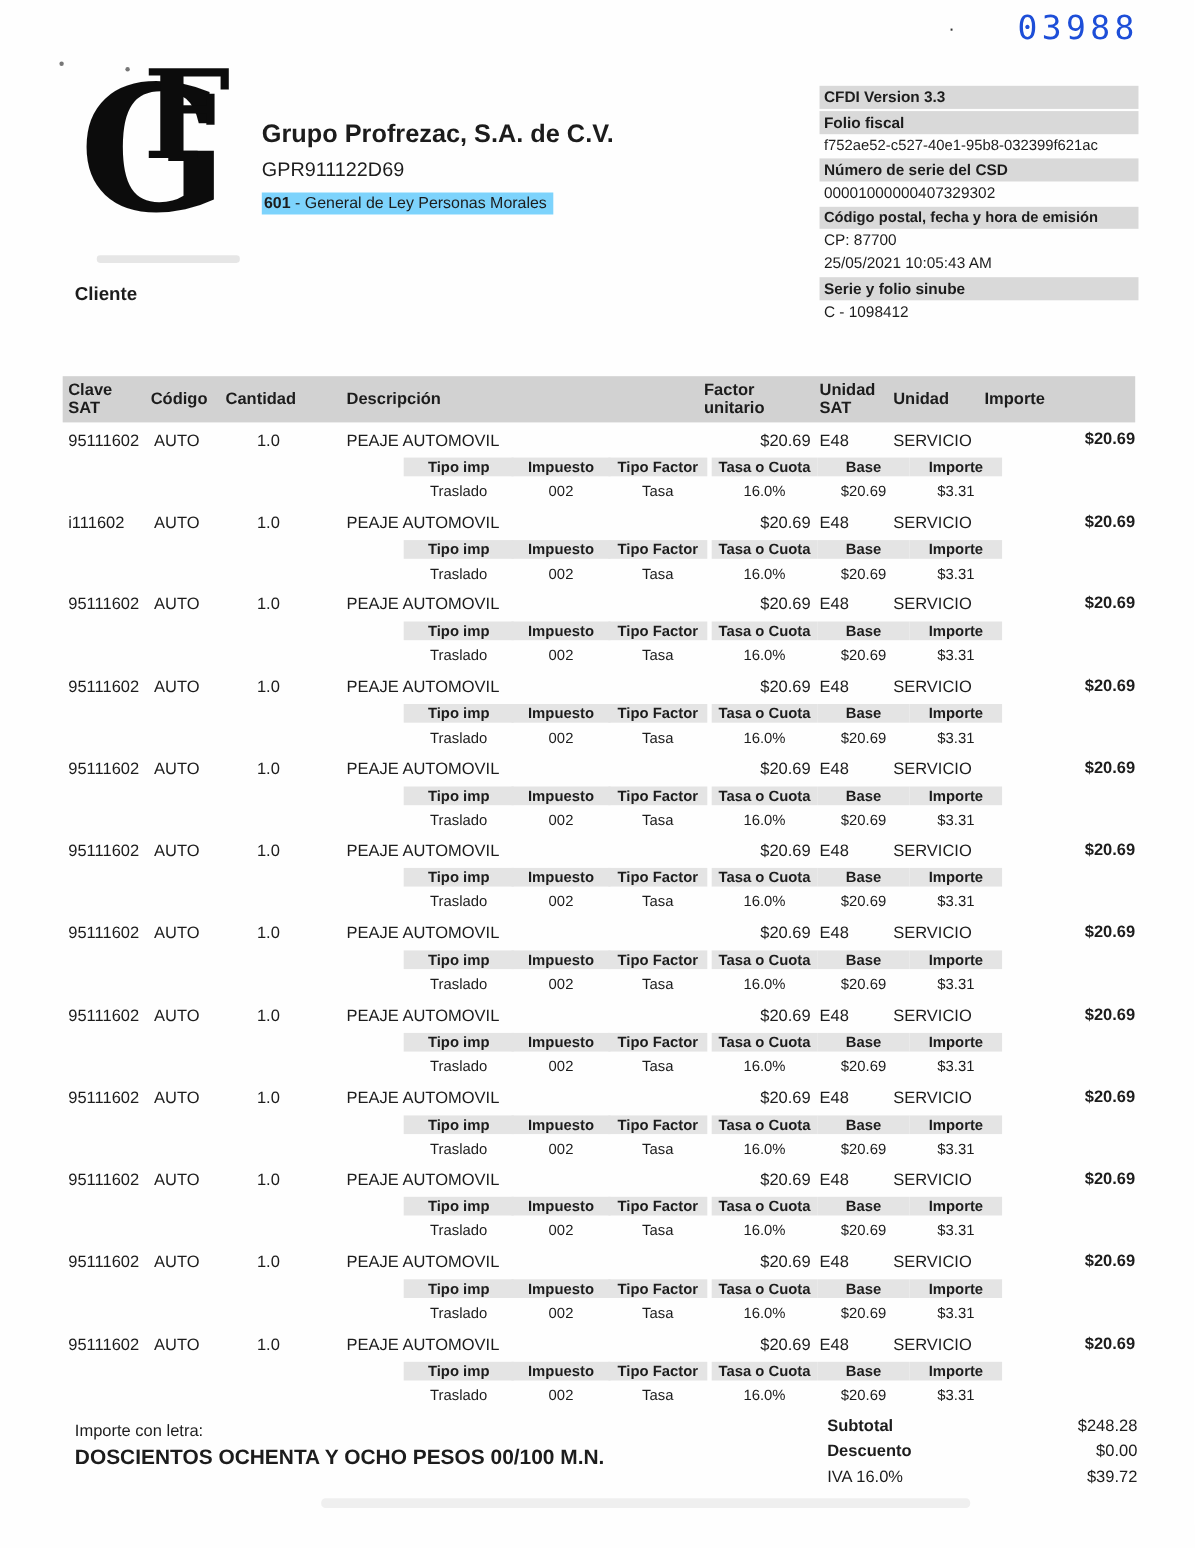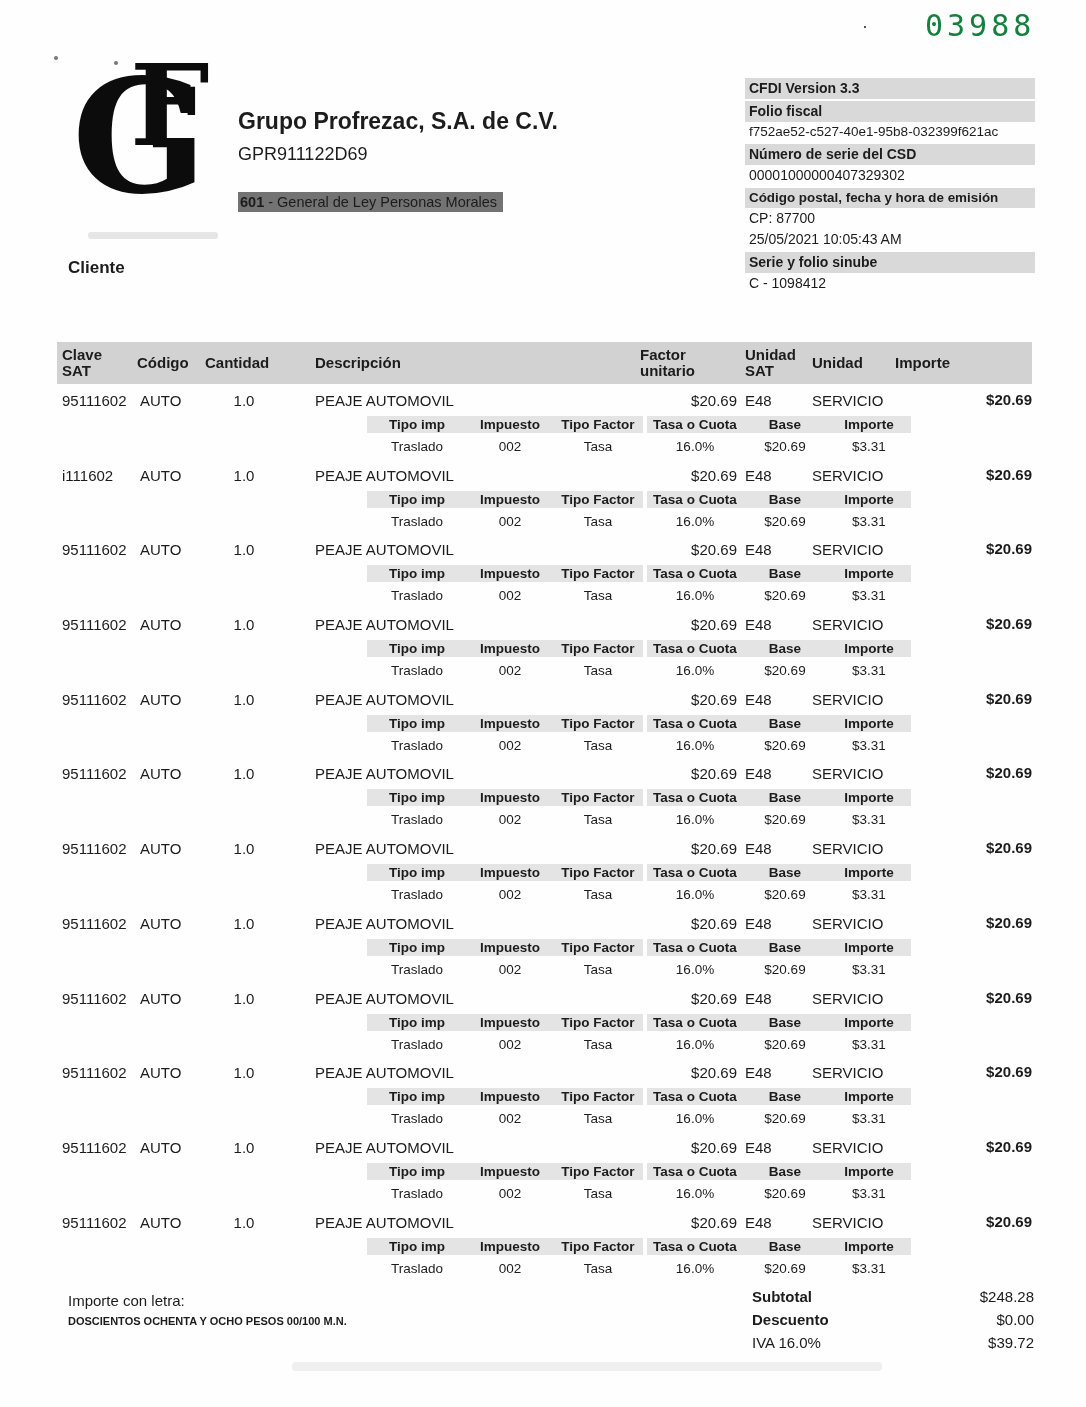--- a/index.html
+++ b/index.html
@@ -10,31 +10,31 @@
     overflow:hidden;
   }
   
   .dot-a,.dot-b{position:absolute;width:4px;height:4px;border-radius:50%;background:#777;}
   .dot-a{left:54px;top:56px;}
   .dot-b{left:114px;top:61px;}
   .smudge-logo{position:absolute;left:88px;top:232px;width:130px;height:7px;background:#e6e6e6;border-radius:3px;}
   .smudge-bottom{position:absolute;left:292px;top:1362px;width:590px;height:9px;background:#efefef;border-radius:4px;}
   
   .stamp{position:absolute;left:925px;top:8px;font-family:"DejaVu Sans Mono",monospace;
-         font-size:30px;letter-spacing:4px;color:#15803d;}
+         font-size:30px;letter-spacing:4px;color:#1d4ed8;}
   .stamp-dot{position:absolute;left:862px;top:16px;font-size:18px;color:#333;}
   
   .logo{position:absolute;left:72px;top:72px;width:150px;height:165px;color:#0c0c0c;}
   .logo .g{position:absolute;left:0;top:-14px;font-family:"DejaVu Serif",serif;font-weight:bold;font-size:158px;line-height:1;}
   .logo .f{position:absolute;left:58px;top:-22px;font-family:"DejaVu Serif",serif;font-weight:bold;font-size:112px;line-height:1;}
   
   .emitter{position:absolute;left:238px;top:108px;width:480px;}
   .emitter .name{font-size:23px;font-weight:bold;line-height:1.2;}
   .emitter .rfc{font-size:18px;margin-top:8px;}
-  .emitter .regimen{font-size:14.5px;margin-top:27px;background:#737373;display:inline-block;padding:2px 6px 2px 2px;}
+  .emitter .regimen{font-size:14.5px;margin-top:10px;background:#7dd3fc;display:inline-block;padding:2px 6px 2px 2px;}
   .emitter .regimen b{font-weight:bold;}
   
   .fiscal{position:absolute;left:745px;top:76px;width:290px;font-size:14px;line-height:1.35;}
   .fiscal .bar{background:#d9d9d9;font-weight:bold;padding:1px 4px;margin-top:2px;}
   .fiscal .val{padding:1px 4px;}
   
   .cliente-label{position:absolute;left:68px;top:258px;font-size:17px;font-weight:bold;}
   .cliente{position:absolute;left:238px;top:252px;width:520px;}
   .cliente .name{font-size:19px;font-weight:bold;}
   .cliente .rfc{font-size:16px;margin-top:7px;}
@@ -67,21 +67,21 @@
   .txv{top:49px;text-align:center;}
   .t0{left:310px;width:100px;}
   .t1{left:408px;width:90px;}
   .t2{left:496px;width:90px;}
   .t3{left:590px;width:96px;}
   .t4{left:686px;width:84px;}
   .t5{left:770px;width:84px;}
   
   .letra{position:absolute;left:68px;top:1292px;width:560px;}
   .letra .lbl{font-size:15px;}
-  .letra .val{font-size:11px;font-weight:bold;margin-top:6px;}
+  .letra .val{font-size:19px;font-weight:bold;margin-top:6px;}
   .totales{position:absolute;left:752px;top:1288px;width:282px;font-size:15px;}
   .totales .trow{display:flex;justify-content:space-between;margin-bottom:6px;}
   .totales .tl{font-weight:bold;}
   .totales .tl.plain{font-weight:normal;}
 </style>
 </head>
 <body>
 
 <div class="page">
 

